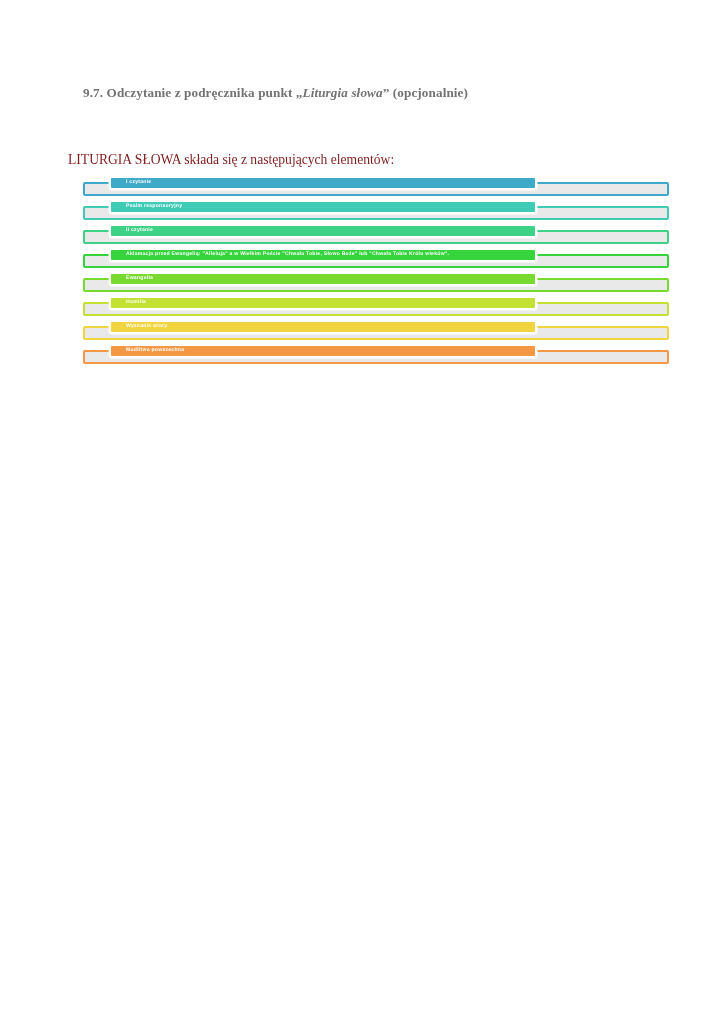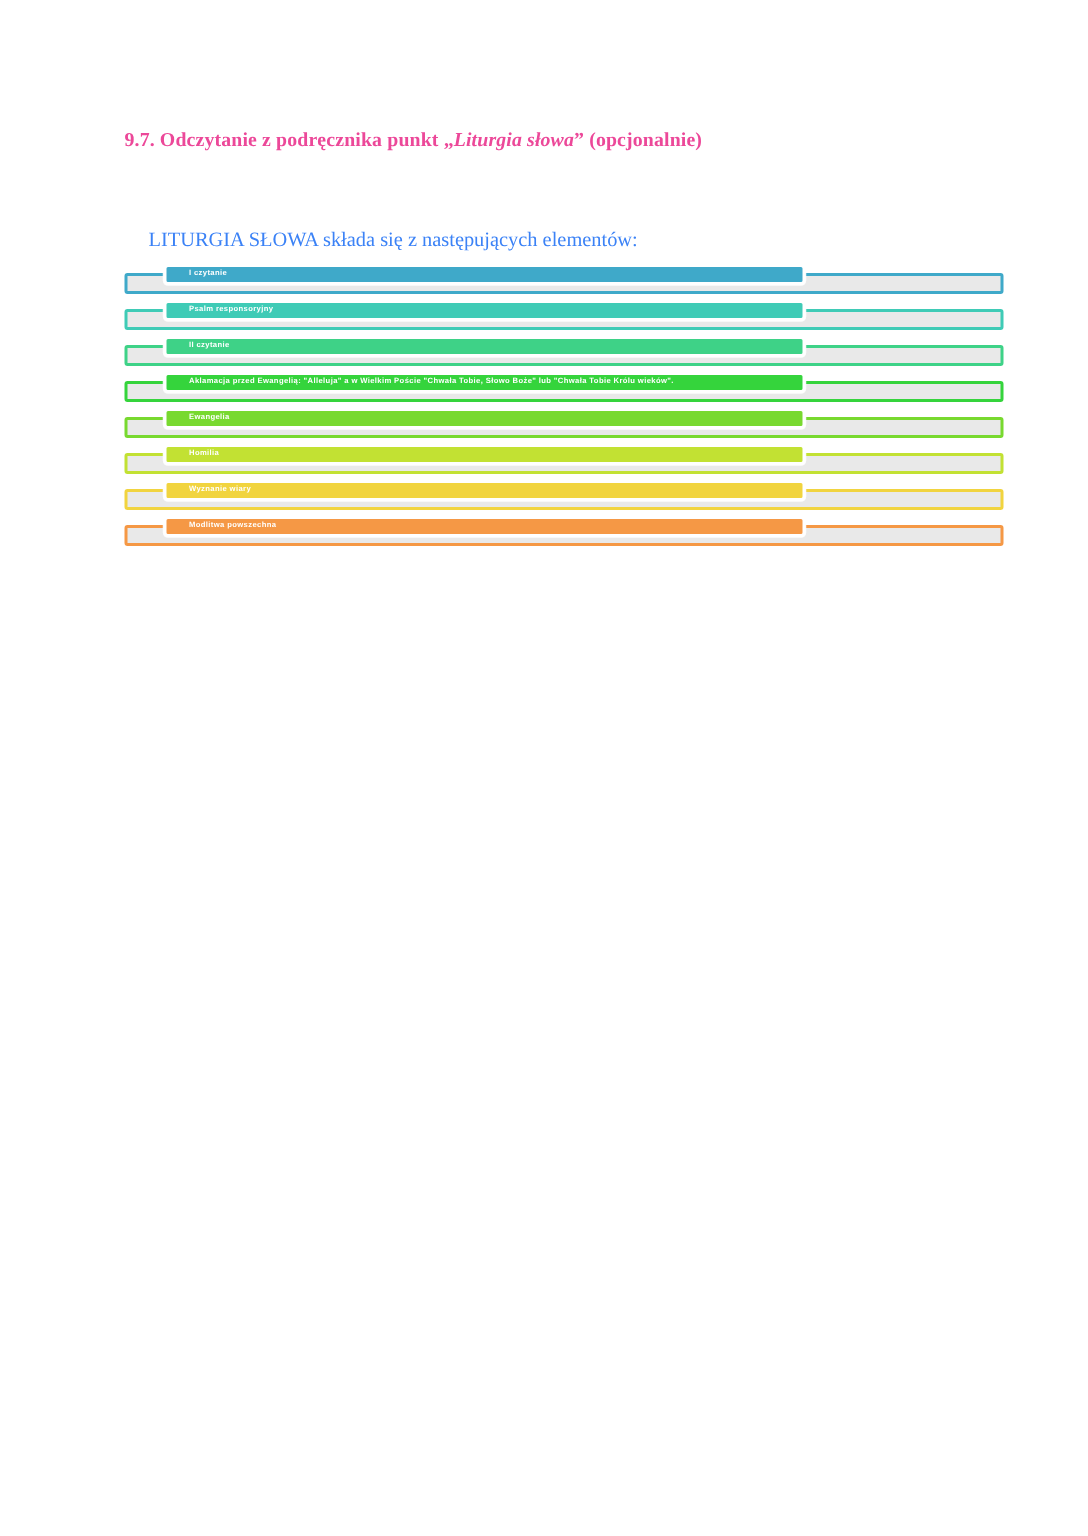--- a/index.html
+++ b/index.html
@@ -27,36 +27,36 @@
   
   .heading {
     position: absolute;
     left: 83px;
     top: 85px;
     width: 560px;
     font-family: "Liberation Serif", serif;
     font-size: 13.2px;
     font-weight: bold;
     letter-spacing: 0.1px;
-    color: #ec4899;
+    color: #737373;
     white-space: nowrap;
   }
   .heading .ital {
     font-style: italic;
   }
 
   .subheading {
     position: absolute;
-    left: 99px;
+    left: 68px;
     top: 152px;
     width: 560px;
     font-family: "Liberation Serif", serif;
     font-size: 13.6px;
     font-weight: normal;
-    color: #3b82f6;
+    color: #7f1d1d;
     white-space: nowrap;
   }
 
   
   .chart {
     position: absolute;
     left: 83px;
     top: 176px;
     width: 590px;
     height: 192px;

